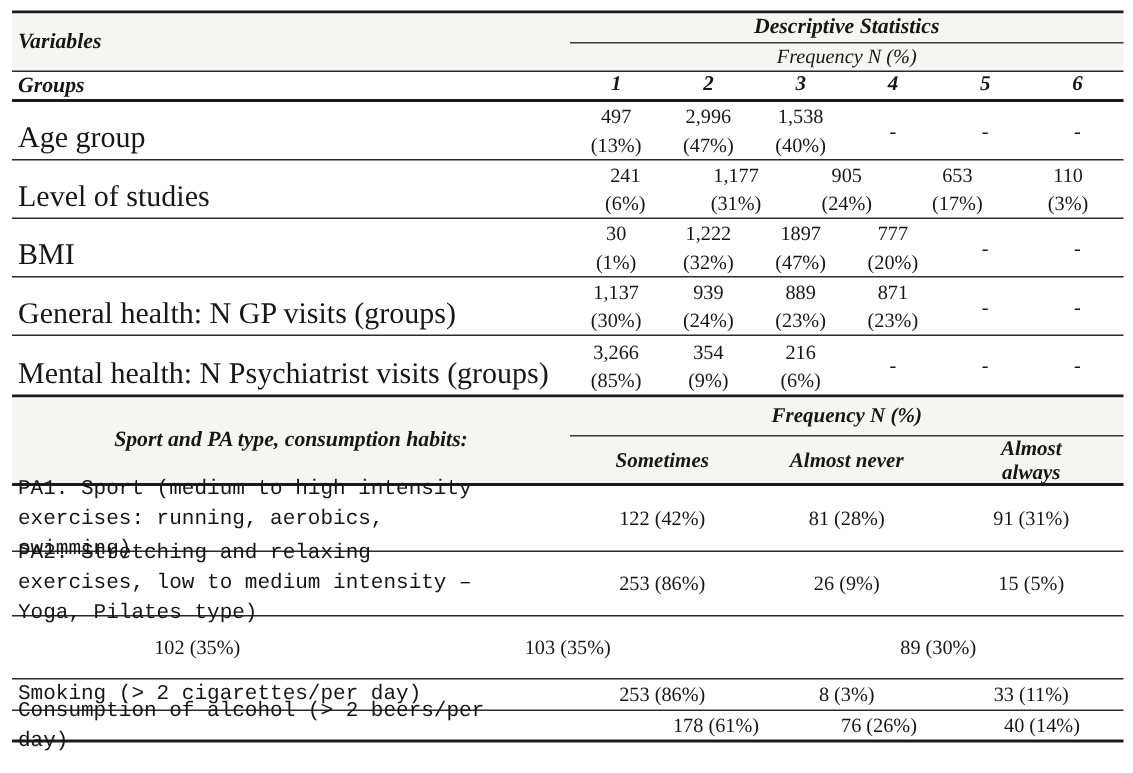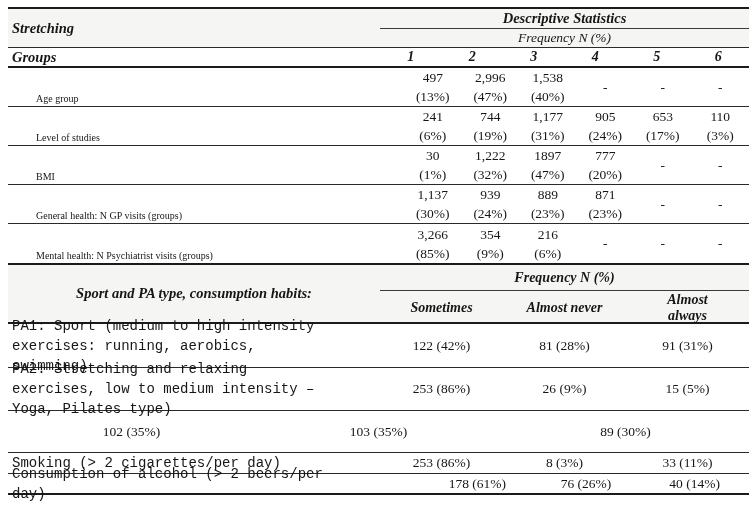--- a/index.html
+++ b/index.html
@@ -25,21 +25,21 @@
 
   
   .groups { height:20px; border-bottom:2px solid #1b1b1b; }
   .groups .lcol { display:flex; align-items:center; font-weight:bold; font-style:italic; font-size:14.5px; }
   .c6 { flex:1; display:flex; height:100%; }
   .c6 > div { flex:1; display:flex; align-items:center; justify-content:center; }
   .groups .c6 > div { font-weight:bold; font-style:italic; font-size:14px; }
 
   
   .drow { border-bottom:1.5px solid #2a2a2a; }
-  .drow .lcol { display:flex; align-items:flex-end; padding-bottom:2px; font-size:10px;margin-left:24px; }
+  .drow .lcol { display:flex; align-items:flex-end; padding-bottom:2px; font-size:20px; }
   .h39 { height:39px; } .h41 { height:41px; }
   .mhrow { border-bottom:2px solid #1b1b1b; }
   .vcell { flex-direction:column; justify-content:center; font-size:13.5px; line-height:19px; text-align:center; }
 
   
   .hdr2 { background:#f5f5f3; height:59px; border-bottom:2px solid #1b1b1b; }
   .hdr2 .lcol { display:flex; align-items:center; justify-content:center; text-align:center;
                 font-weight:bold; font-style:italic; font-size:14.5px; padding:0 24px; }
   .freq2 { height:26px; border-bottom:1px solid #3a3a3a; display:flex; align-items:center; justify-content:center;
            font-weight:bold; font-style:italic; font-size:14px; }
@@ -55,21 +55,21 @@
   .c3v > div { flex:1; display:flex; align-items:center; justify-content:center; font-size:13.5px; }
   .h44 { height:44px; } .h43 { height:43px; } .h42 { height:42px; } .h21 { height:21px;text-align:center; } .h19 { height:19px;gap:43px; }
   .s2row:last-child { border-bottom:none; }
 </style>
 </head>
 <body>
 
 <div class="tbl">
 
   <div class="row hdr1">
-    <div class="lcol">Stretching</div>
+    <div class="lcol">Variables</div>
     <div class="rarea">
       <div class="ds">Descriptive Statistics</div>
       <div class="freq1">Frequency N (%)</div>
     </div>
   </div>
 
   <div class="row groups">
     <div class="lcol">Groups</div>
     <div class="c6">
       <div>1</div>
@@ -107,24 +107,20 @@
         </div>
     </div>
   </div>
 
   <div class="row drow h39">
     <div class="lcol">Level of studies</div>
     <div class="c6">
       <div class="vcell">
           <span>241</span>
           <span>(6%)</span>
-        </div>
-      <div class="vcell">
-          <span>744</span>
-          <span>(19%)</span>
         </div>
       <div class="vcell">
           <span>1,177</span>
           <span>(31%)</span>
         </div>
       <div class="vcell">
           <span>905</span>
           <span>(24%)</span>
         </div>
       <div class="vcell">

